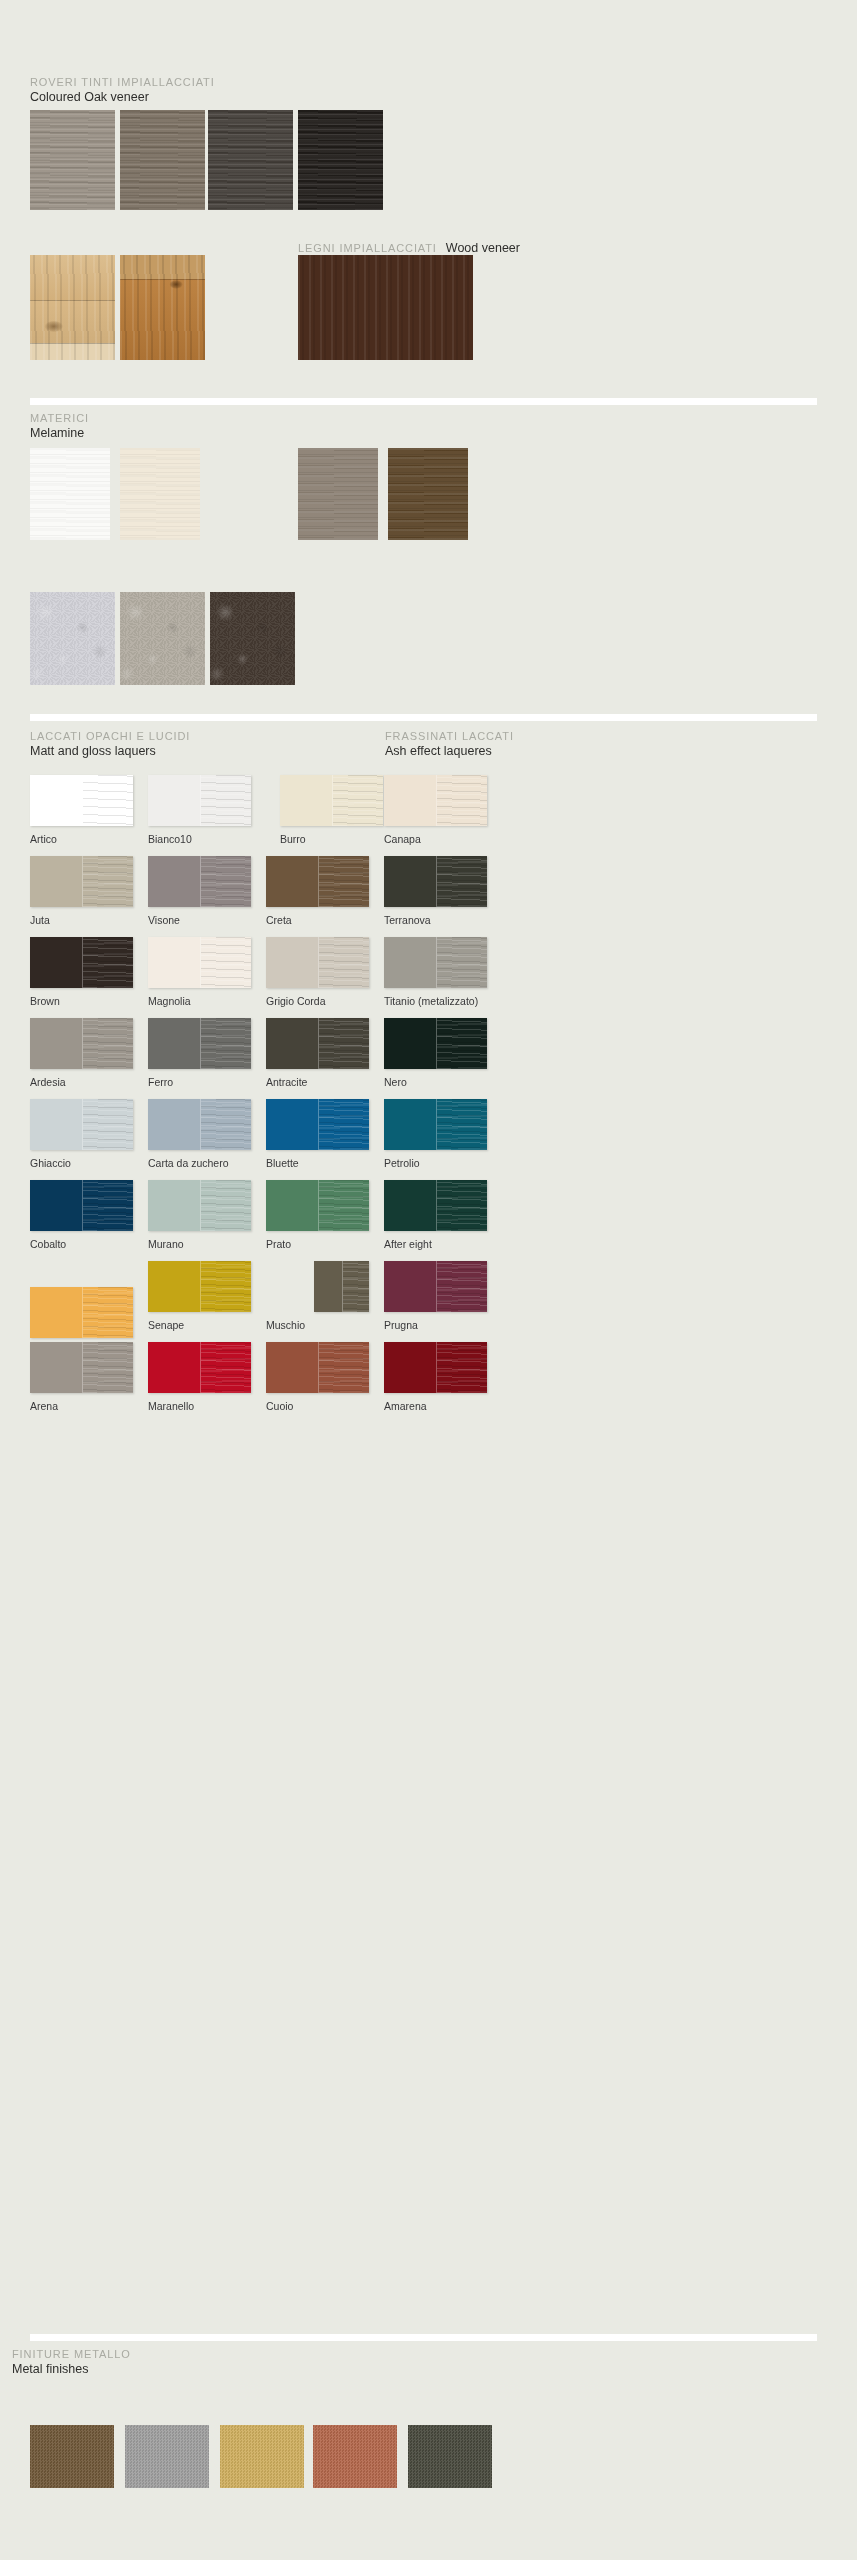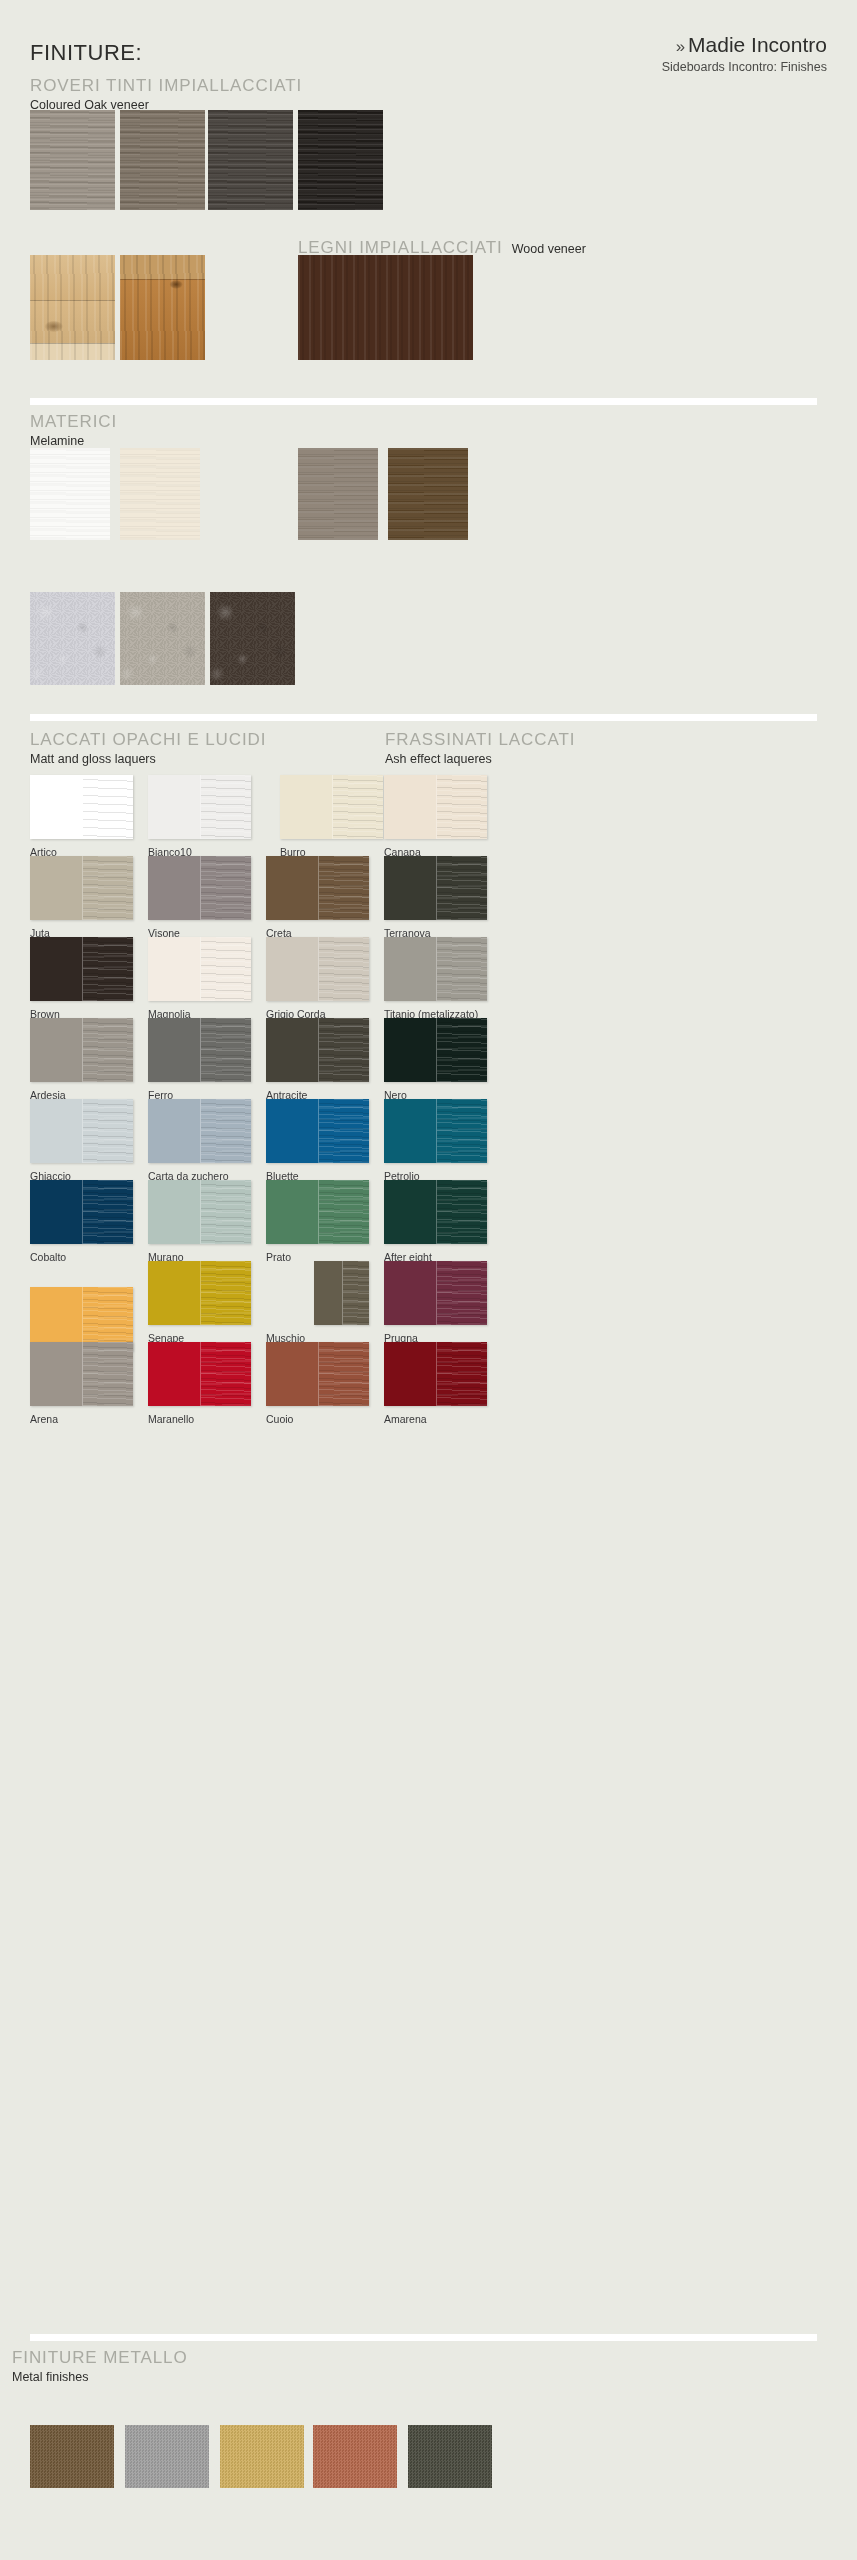--- a/index.html
+++ b/index.html
@@ -61,21 +61,21 @@
   .header-sub {
     font-size: 12.5px;
     color: #4a4a47;
     margin-top: 4px;
     white-space: nowrap;
   }
 
   
   .sec-head { position: absolute; }
   .sec-it {
-    font-size: 17px;
+    font-size: 11px;
     letter-spacing: 0.9px;
     color: #a9aaa2;
     text-transform: uppercase;
     white-space: nowrap;
   }
   .sec-en {
     font-size: 12.5px;
     color: #2e2e2c;
     margin-top: 2px;
     white-space: nowrap;
@@ -215,21 +215,21 @@
     background-image:
       repeating-conic-gradient(from 0deg at 50% 50%, rgba(255,255,255,0.10) 0% 25%, rgba(0,0,0,0.08) 25% 50%);
     background-size: 3px 3px;
     opacity: 0.9;
   }
 
   
   .lac {
     position: absolute;
     width: 103px;
-    height: 64px;
+    height: 51px;
   }
   .lac .panes {
     display: flex;
     width: 100%; height: 100%;
     box-shadow: 1px 1px 2px rgba(0,0,0,0.16);
   }
   .lac .pane-flat {
     width: 50%; height: 100%;
     position: relative;
   }
@@ -269,27 +269,20 @@
     white-space: nowrap;
   }
 
   .metal .chip { box-shadow: 1px 1px 2px rgba(0,0,0,0.16); }
 </style>
 </head>
 <body>
 
 <div class="page">
 
-  <div class="header">
-    <div class="header-title">FINITURE:</div>
-    <div class="header-right">
-      <div class="header-model"><span class="chev">››</span><span>Madie Incontro</span></div>
-      <div class="header-sub">Sideboards Incontro: Finishes</div>
-    </div>
-  </div>
 
   <div class="sec-head" style="left:30px; top:76px;">
     <div class="sec-it">ROVERI TINTI IMPIALLACCIATI</div>
     <div class="sec-en">Coloured Oak veneer</div>
   </div>
 
   <div class="swatch" style="left:30px; top:110px; width:85px; height:100px;">
     <div class="chip" style="background:#9a9186;">
         <div class="grain"></div>
       </div>

